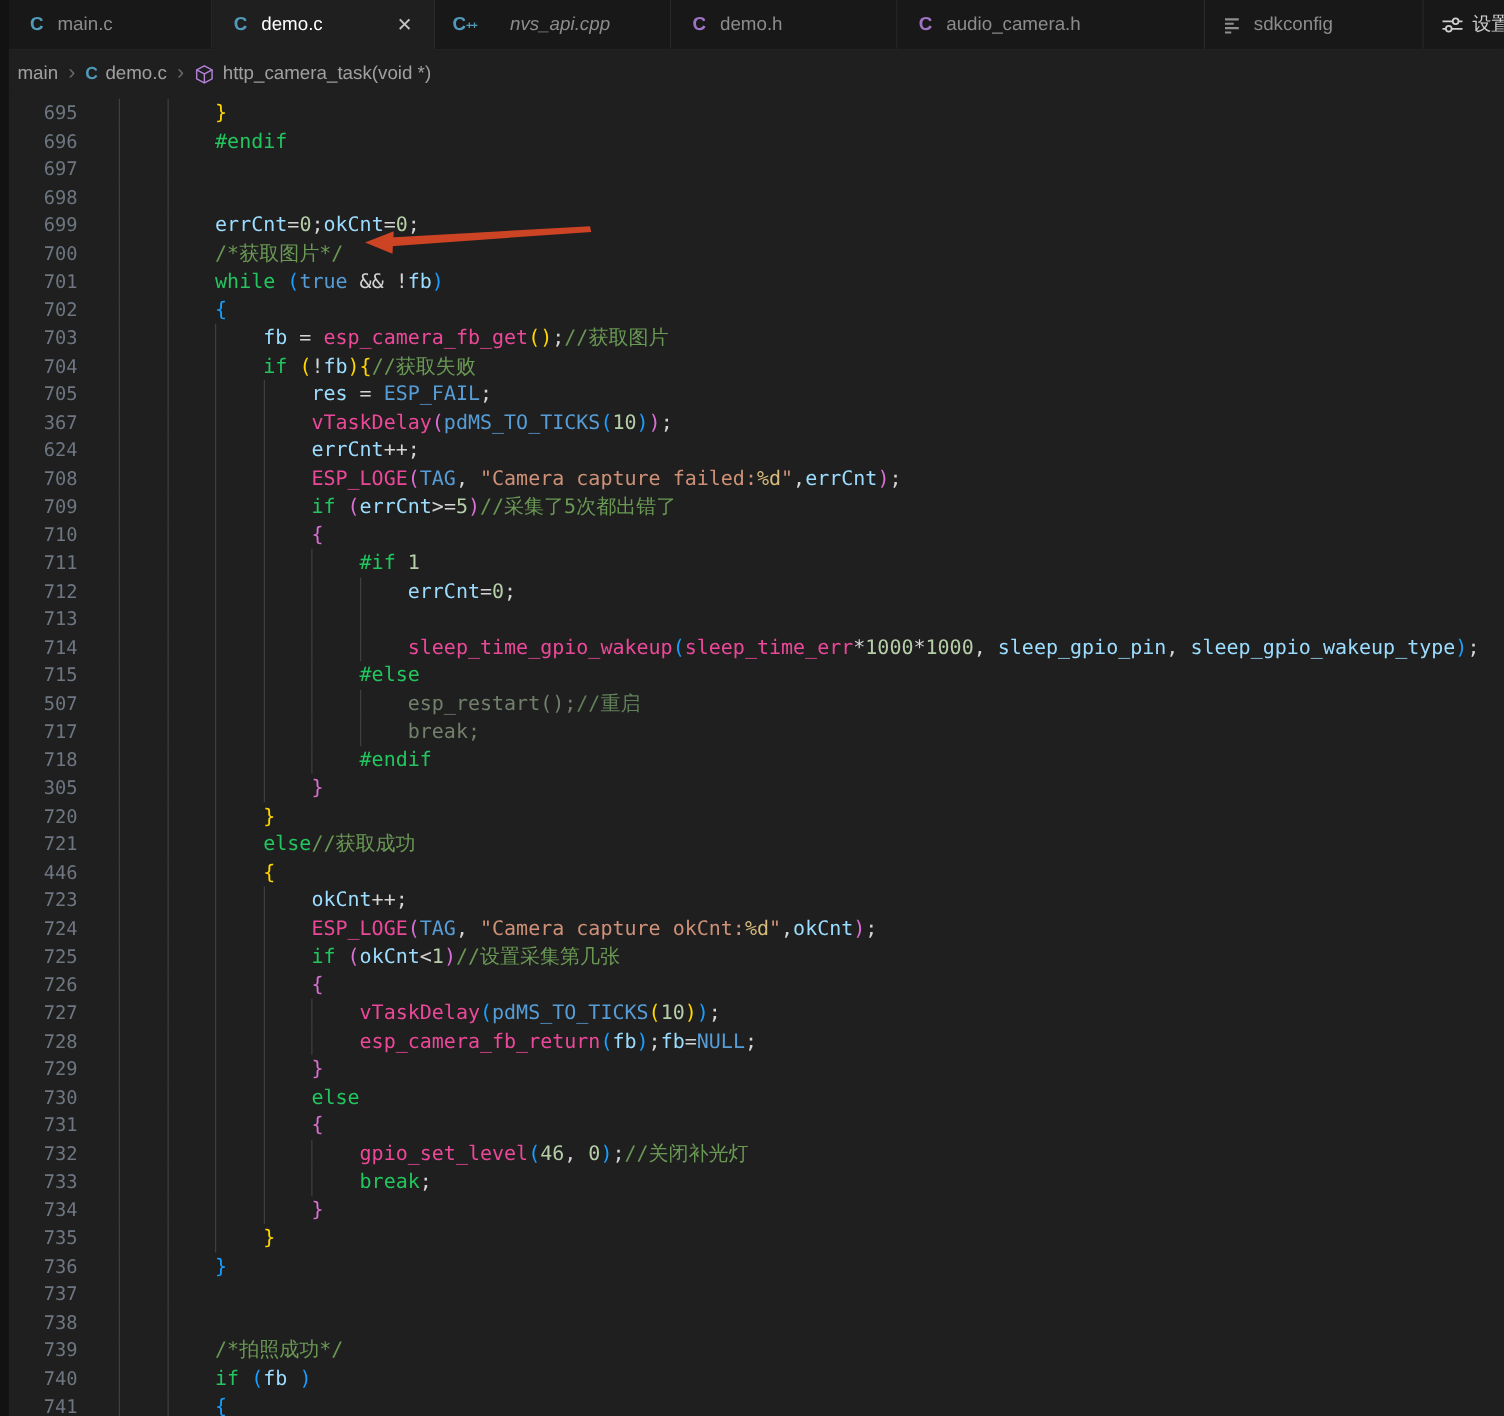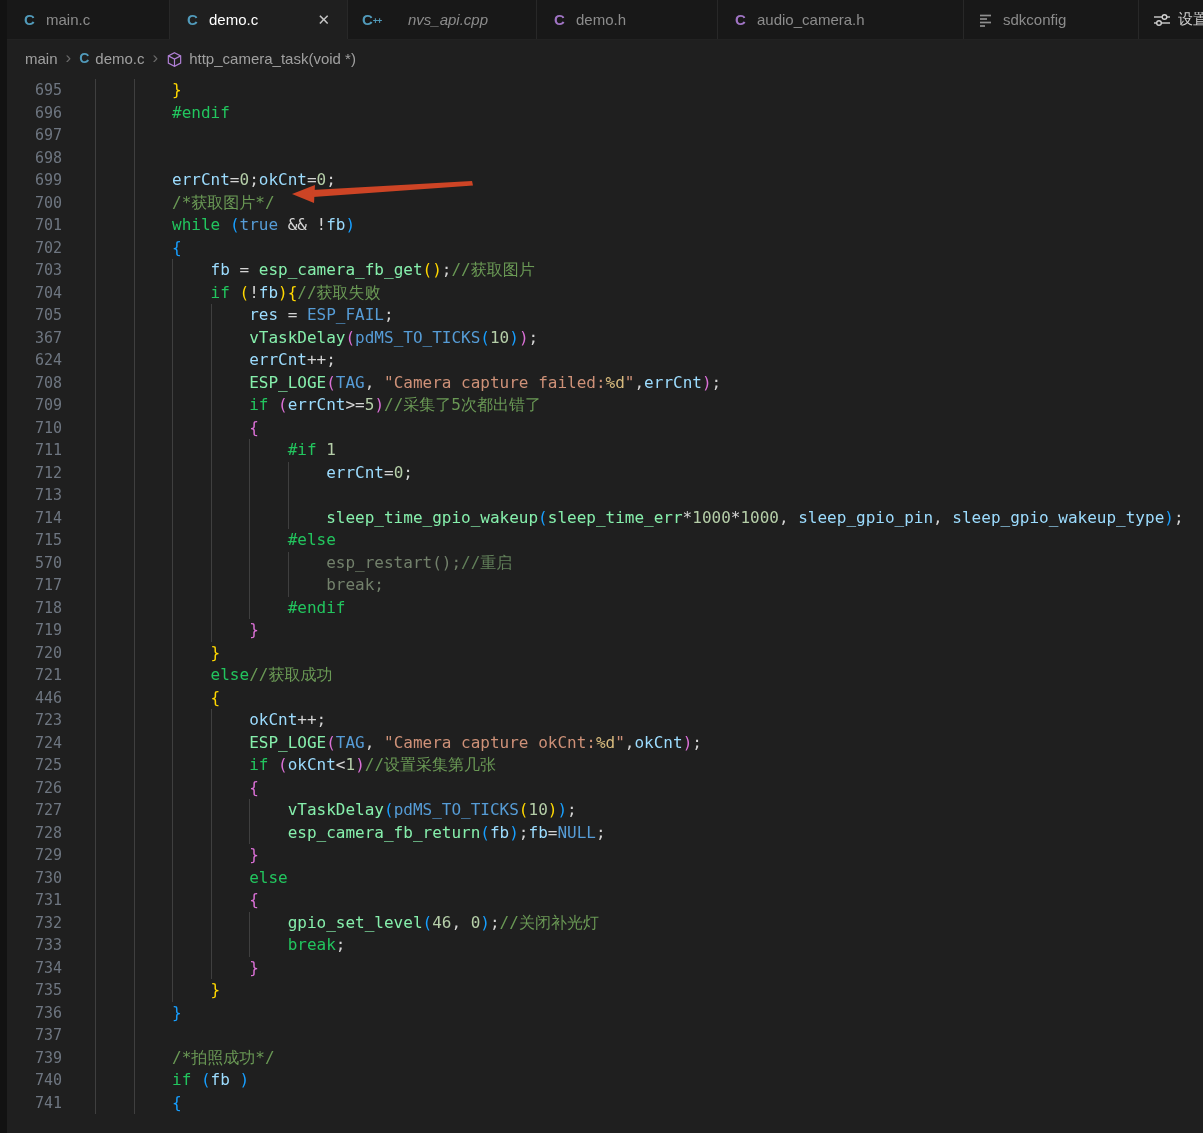--- a/index.html
+++ b/index.html
@@ -20,38 +20,38 @@
   .ticon{font-weight:700;font-size:15px;width:17px;text-align:center;flex:0 0 auto;}
   .ticon.blue{color:#519aba;}
   .ticon.purple{color:#a074c4;}
   .ticon .pp{font-size:9px;font-weight:700;letter-spacing:-1px;vertical-align:1px;}
   .ticon svg{display:block;}
   .tclose{margin-left:auto;color:#c5c5c5;font-size:15px;padding:1px 3px;border-radius:4px;}
   .tab-settings{flex:1 0 auto;border-right:none;color:#cfcfcf;}
 
   
   .breadcrumbs{position:absolute;left:0;top:41px;width:1203px;height:34px;background:#1f1f1f;
-               display:flex;align-items:center;padding-left:25px;gap:6px;color:#a0a0a0;font-size:15px;}
+               display:flex;align-items:center;padding-left:14px;gap:6px;color:#a0a0a0;font-size:15px;}
   .bc-sep{color:#6a6a6a;font-size:17px;line-height:1;margin:0 2px;transform:translateY(-1px);}
   .bc-cicon{color:#519aba;font-weight:700;font-size:14px;}
   .bc-item{white-space:nowrap;}
   .bc-symicon svg{display:block;transform:translateY(1px);}
 
   
   .editor{position:absolute;left:0;top:75px;width:1203px;height:1058px;background:#1f1f1f;
           padding-top:4px;font-family:"DejaVu Sans Mono","Liberation Mono",monospace;}
   .line{display:flex;height:22.5px;line-height:22.5px;}
   .lnum{flex:0 0 62px;text-align:right;color:#6e7681;font-size:15px;user-select:none;}
   .code{margin-left:33px;flex:1 1 auto;white-space:pre;font-size:16px;color:#d4d4d4;}
   .guide{display:inline-block;width:4ch;height:22.5px;border-left:1px solid #3f3f3f;vertical-align:top;}
 
   
   .anno{position:absolute;left:280px;top:172px;z-index:5;pointer-events:none;}
 </style>
-<style>.tk-k{color:#22c55e}.tk-t{color:#569CD6}.tk-v{color:#9CDCFE}.tk-f{color:#86efac}.tk-n{color:#B5CEA8}.tk-s{color:#CE9178}.tk-fs{color:#D7BA7D}.tk-c{color:#6A9955}.tk-w{color:#D4D4D4}.tk-b1{color:#FFD700}.tk-b2{color:#DA70D6}.tk-b3{color:#179FFF}.tk-g{color:#72806b}.tk-gc{color:#62805a}</style></head>
+<style>.tk-k{color:#22c55e}.tk-t{color:#569CD6}.tk-v{color:#9CDCFE}.tk-f{color:#ec4899}.tk-n{color:#B5CEA8}.tk-s{color:#CE9178}.tk-fs{color:#D7BA7D}.tk-c{color:#6A9955}.tk-w{color:#D4D4D4}.tk-b1{color:#FFD700}.tk-b2{color:#DA70D6}.tk-b3{color:#179FFF}.tk-g{color:#72806b}.tk-gc{color:#62805a}</style></head>
 <body>
 
 <div class="edge-strip"></div>
 
 <div class="tab-bar" id="tabbar">
     <div class="tab" style="width: 163px;">
       <span class="ticon blue">C</span>
       <span class="tlabel">main.c</span>
     </div>
     <div class="tab active" style="width: 178px;">
@@ -189,33 +189,33 @@
     </div>
     <div class="line">
       <span class="lnum">714</span>
       <span class="code"><span class="guide"></span><span class="guide"></span><span class="guide"></span><span class="guide"></span><span class="guide"></span><span class="guide"></span><span class="tk-f">sleep_time_gpio_wakeup</span><span class="tk-b3">(</span><span class="tk-f">sleep_time_err</span><span class="tk-w">*</span><span class="tk-n">1000</span><span class="tk-w">*</span><span class="tk-n">1000</span><span class="tk-w">, </span><span class="tk-v">sleep_gpio_pin</span><span class="tk-w">, </span><span class="tk-v">sleep_gpio_wakeup_type</span><span class="tk-b3">)</span><span class="tk-w">;</span></span>
     </div>
     <div class="line">
       <span class="lnum">715</span>
       <span class="code"><span class="guide"></span><span class="guide"></span><span class="guide"></span><span class="guide"></span><span class="guide"></span><span class="tk-k">#else</span></span>
     </div>
     <div class="line">
-      <span class="lnum">570</span>
+      <span class="lnum">507</span>
       <span class="code"><span class="guide"></span><span class="guide"></span><span class="guide"></span><span class="guide"></span><span class="guide"></span><span class="guide"></span><span class="tk-g">esp_restart();</span><span class="tk-gc">//重启</span></span>
     </div>
     <div class="line">
       <span class="lnum">717</span>
       <span class="code"><span class="guide"></span><span class="guide"></span><span class="guide"></span><span class="guide"></span><span class="guide"></span><span class="guide"></span><span class="tk-g">break;</span></span>
     </div>
     <div class="line">
       <span class="lnum">718</span>
       <span class="code"><span class="guide"></span><span class="guide"></span><span class="guide"></span><span class="guide"></span><span class="guide"></span><span class="tk-k">#endif</span></span>
     </div>
     <div class="line">
-      <span class="lnum">719</span>
+      <span class="lnum">305</span>
       <span class="code"><span class="guide"></span><span class="guide"></span><span class="guide"></span><span class="guide"></span><span class="tk-b2">}</span></span>
     </div>
     <div class="line">
       <span class="lnum">720</span>
       <span class="code"><span class="guide"></span><span class="guide"></span><span class="guide"></span><span class="tk-b1">}</span></span>
     </div>
     <div class="line">
       <span class="lnum">721</span>
       <span class="code"><span class="guide"></span><span class="guide"></span><span class="guide"></span><span class="tk-k">else</span><span class="tk-c">//获取成功</span></span>
     </div>
@@ -274,20 +274,24 @@
     <div class="line">
       <span class="lnum">735</span>
       <span class="code"><span class="guide"></span><span class="guide"></span><span class="guide"></span><span class="tk-b1">}</span></span>
     </div>
     <div class="line">
       <span class="lnum">736</span>
       <span class="code"><span class="guide"></span><span class="guide"></span><span class="tk-b3">}</span></span>
     </div>
     <div class="line">
       <span class="lnum">737</span>
+      <span class="code"><span class="guide"></span><span class="guide"></span></span>
+    </div>
+    <div class="line">
+      <span class="lnum">738</span>
       <span class="code"><span class="guide"></span><span class="guide"></span></span>
     </div>
     <div class="line">
       <span class="lnum">739</span>
       <span class="code"><span class="guide"></span><span class="guide"></span><span class="tk-c">/*拍照成功*/</span></span>
     </div>
     <div class="line">
       <span class="lnum">740</span>
       <span class="code"><span class="guide"></span><span class="guide"></span><span class="tk-k">if</span><span class="tk-w"> </span><span class="tk-b3">(</span><span class="tk-v">fb</span><span class="tk-w"> </span><span class="tk-b3">)</span></span>
     </div>

